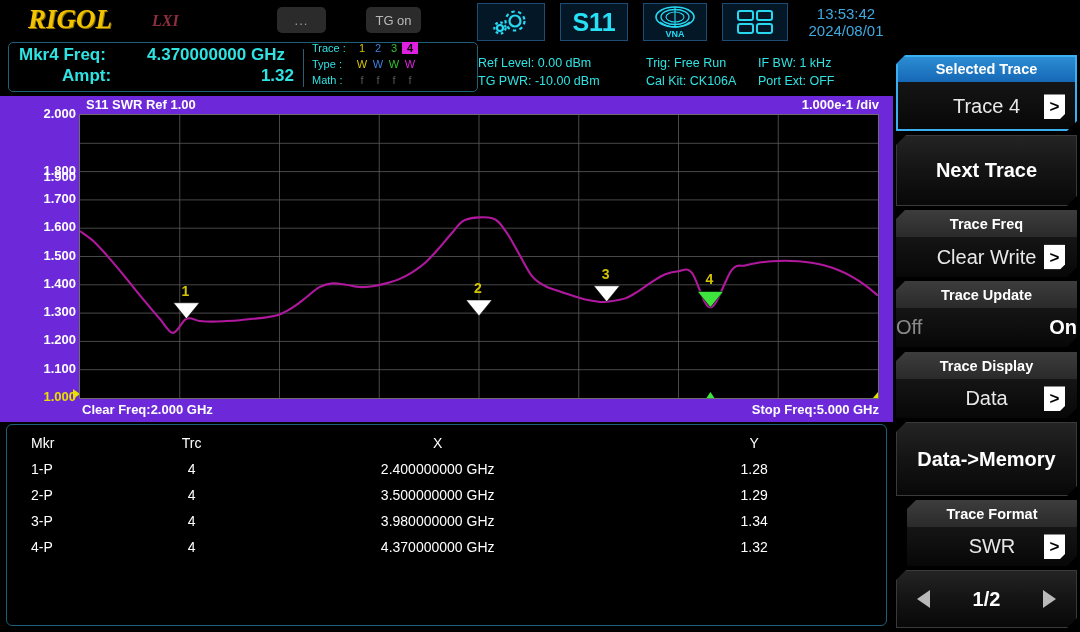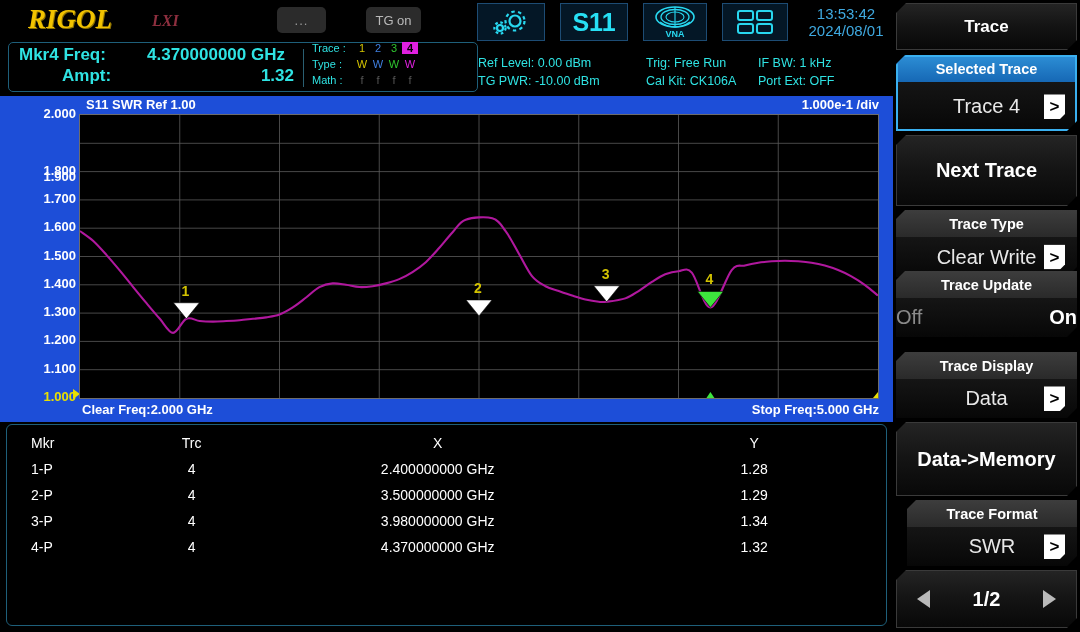--- a/index.html
+++ b/index.html
@@ -47,21 +47,21 @@
   .tr-lab{ display:inline-block; width:42px;}
   .tr-c{ display:inline-block; width:16px; text-align:center;}
 
   #statpanel{ position:absolute; left:474px; top:56px; width:419px; height:36px;}
   .st{ position:absolute; color:#2fe3e3; font-size:12.5px; white-space:nowrap;}
   #st-a{ left:4px; top:0px;} #st-b{ left:4px; top:18px;}
   #st-c{ left:172px; top:0px;} #st-d{ left:172px; top:18px;}
   #st-e{ left:284px; top:0px;} #st-f{ left:284px; top:18px;}
 
   
-  #chart{ position:absolute; left:0; top:96px; width:893px; height:326px; background:#1d4ed8;}
+  #chart{ position:absolute; left:0; top:96px; width:893px; height:326px; background:#6d28d9;}
   #plot{ position:absolute; left:79px; top:18px; width:800px; height:285px;
      border:1px solid #6d6d6d; background:#000;}
   #gridsvg{ position:absolute; left:0; top:0;}
   .ylab{ position:absolute; right:0; width:72px; text-align:right; font-size:13px;
      color:#fff; font-weight:bold; }
   #ylabs{ position:absolute; left:0; top:18px; width:76px; height:285px;}
   #ylabs .ylab{ transform:translateY(-8px); }
   #ylab-bottom{ color:#e9e000; }
   #ybot-arrow{ position:absolute; left:73px; top:293px; width:0;height:0;
      border-left:7px solid #e9e000; border-top:5px solid transparent; border-bottom:5px solid transparent;}
@@ -294,46 +294,41 @@
           <td class="col-mkr">4-P</td>
           <td class="col-trc">4</td>
           <td class="col-x">4.370000000 GHz</td>
           <td class="col-y">1.32</td>
         </tr>
       </tbody>
   </table>
 </div>
 
 <div id="sidebar">
-    <div class="mkey" style="top: 3px; height: 47px;">
-      <div class="kbody" style="height: 47px; font-size: 17px;">
-        <span>Trace</span>
-      </div>
-    </div>
     <div class="mkey sel" style="top: 55px; height: 76px;">
       <div class="khead">Selected Trace</div>
       <div class="ksub" style="height: 49px;">
         <span>Trace 4</span>
         <div class="chev">&gt;</div>
       </div>
       <div class="selbox"></div>
     </div>
     <div class="mkey" style="top: 135px; height: 71px;">
       <div class="kbody" style="height: 71px;">
         <span>Next Trace</span>
       </div>
     </div>
     <div class="mkey" style="top: 210px; height: 67px;">
-      <div class="khead">Trace Type</div>
+      <div class="khead">Trace Freq</div>
       <div class="ksub" style="height: 40px;">
         <span>Clear Write</span>
         <div class="chev">&gt;</div>
       </div>
     </div>
-    <div class="mkey" style="top: 271px; height: 66px;">
+    <div class="mkey" style="top: 281px; height: 66px;">
       <div class="khead">Trace Update</div>
       <div class="ksub" style="height: 39px;">
         <div class="onoff">
           <span class="off">Off</span>
           <span class="on">On</span>
         </div>
       </div>
     </div>
     <div class="mkey" style="top: 352px; height: 66px;">
       <div class="khead">Trace Display</div>

